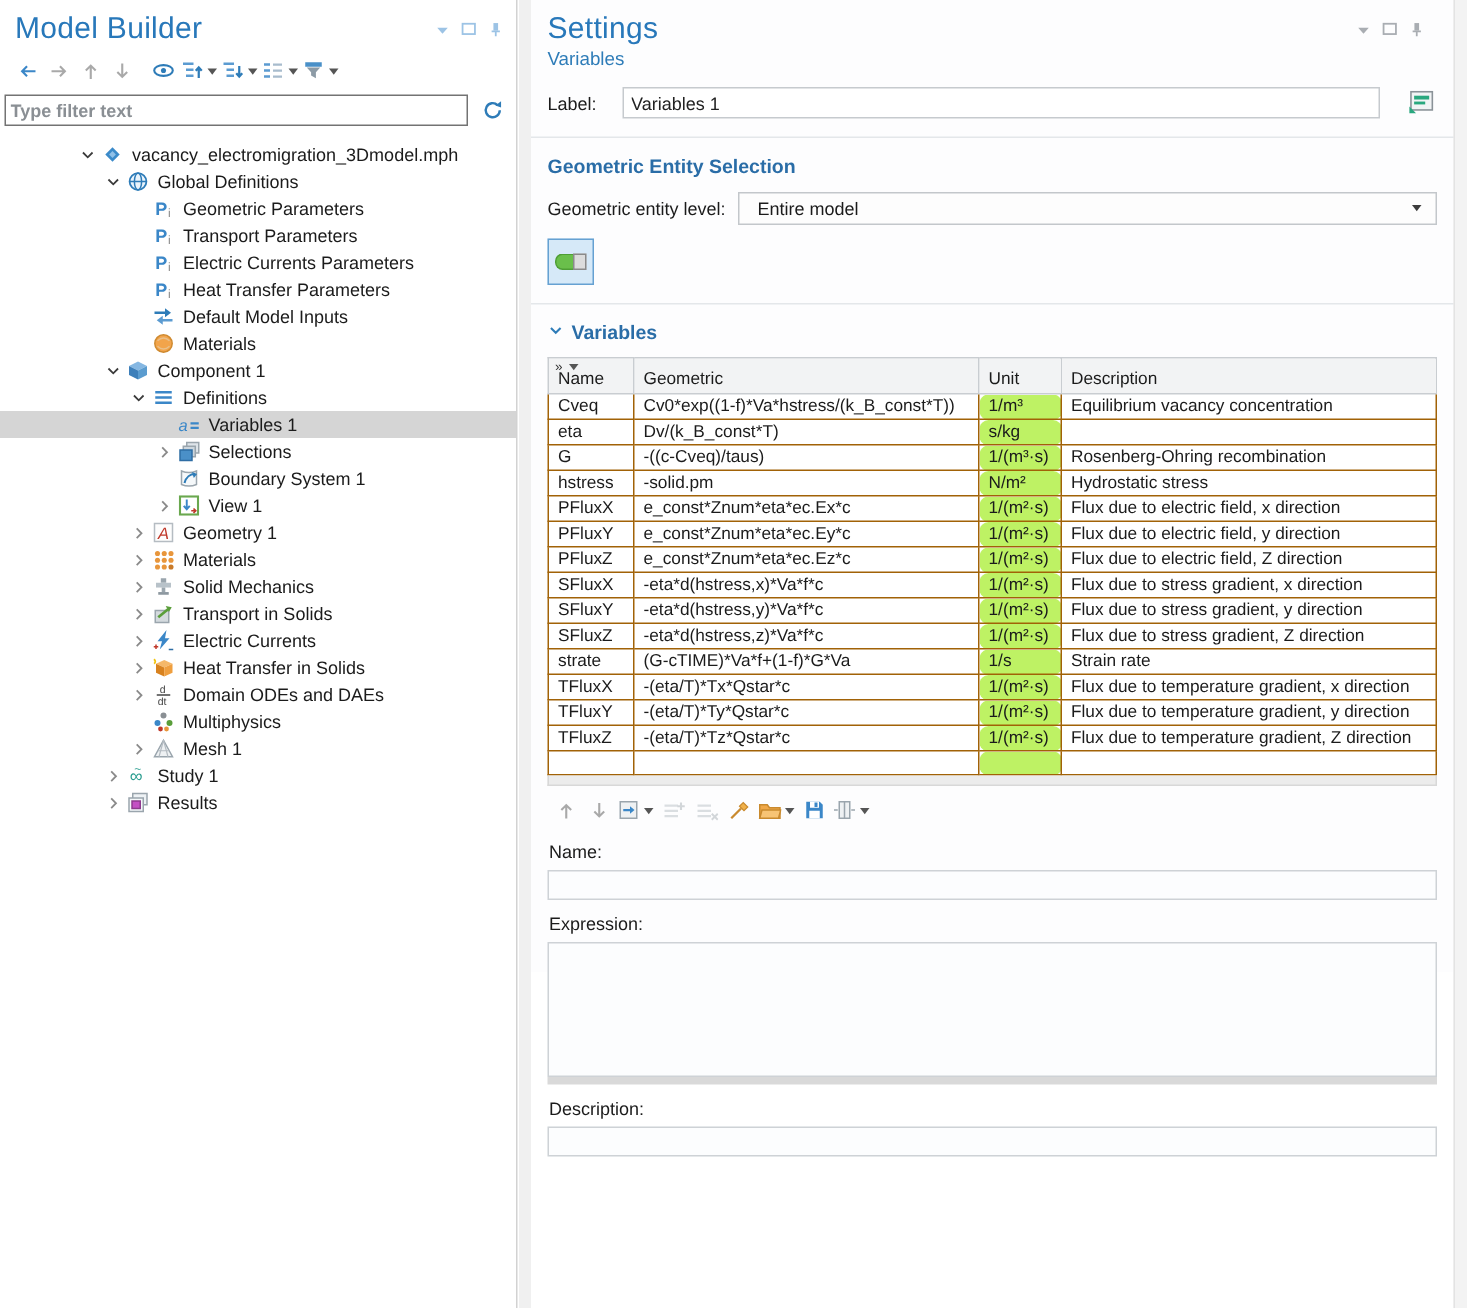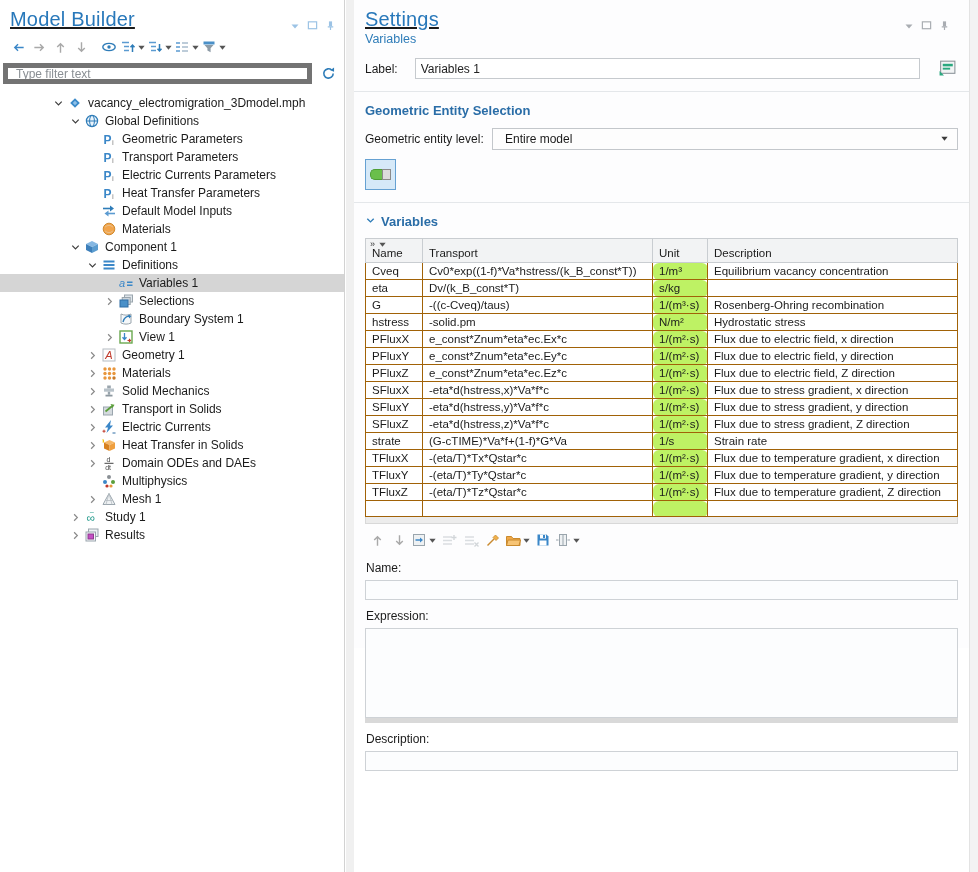--- a/index.html
+++ b/index.html
@@ -10,35 +10,35 @@
     position:relative; overflow:hidden;
     font-size:12px;
   }
   
   .left-panel { position:absolute; left:0; top:0; width:345px; height:872px; background:#fff; border-right:1px solid #d2d2d2; }
   .splitter   { position:absolute; left:346px; top:0; width:8px; height:872px; background:#f0f0f0; }
   .settings-panel { position:absolute; left:354px; top:0; right:0; height:648px; background:#fdfdfe; padding:0 20px 0 11px; }
   .vscroll { position:absolute; right:0; top:0; width:9px; height:872px; background:#f3f3f3; border-left:1px solid #e3e3e3; }
 
   
-  .panel-header { display:flex; align-items:flex-end; padding:8px 8px 0 10px;text-decoration:underline; }
+  .panel-header { display:flex; align-items:flex-start; padding:8px 8px 0 10px; }
   .panel-title { font-size:20px; font-weight:400; color:#2878ba; letter-spacing:.2px; }
   .win-icons { margin-left:auto; display:flex; gap:7px; padding-top:6px; align-items:center; }
   .win-icons svg { display:block; }
 
   
   .mb-toolbar { display:flex; align-items:center; gap:1px; padding:6px 4px 3px 8px; }
   .tbtn { height:20px; min-width:20px; display:flex; align-items:center; justify-content:center; gap:1px; cursor:default; }
   .tbtn svg { display:block; }
   .tbtn.disabled { opacity:.5; }
   .tgap { width:6px; }
   .caret { display:flex; width:9px; }
 
   .filter-row { display:flex; align-items:center; gap:6px; padding:3px 6px 5px 3px; }
-  .filter-input { flex:1; height:21px; border:5px solid #737373; background:#fff; font-size:12px; padding:0 8px; font-family:inherit; color:#222; }
+  .filter-input { flex:1; height:21px; border:1px solid #737373; background:#fff; font-size:12px; padding:0 3px; font-family:inherit; color:#222;font-weight:bold; }
   .filter-input::placeholder { color:#8a8f94; }
 
   
   .tree { padding-top:5px; }
   .tree-row { height:18px; display:flex; align-items:center; white-space:nowrap;padding-left:47px; }
   .tree-row.selected { background:#d5d5d5; }
   .indent { flex:none; display:inline-block; height:1px; }
   .expander { flex:none; width:14px; height:12px; display:flex; align-items:center; }
   .tree-icon { flex:none; width:16px; height:16px; margin-right:5px; display:flex; }
   .tree-icon svg { width:16px; height:16px; display:block; }
@@ -654,21 +654,21 @@
         <col>
       </colgroup>
     <thead>
         <tr id="vars-head">
           <th><span class="sortmarks">
               <span>»</span>
               <svg width="9" height="9" viewBox="0 0 10 10">
                 <path d="M1.5 3h7L5 7.5z" fill="#555"></path>
               </svg>
             </span><span>Name</span></th>
-          <th><span>Transport</span></th>
+          <th><span>Geometric</span></th>
           <th><span>Unit</span></th>
           <th><span>Description</span></th>
         </tr>
       </thead>
     <tbody id="vars-body">
         <tr>
           <td>Cveq</td>
           <td>Cv0*exp((1-f)*Va*hstress/(k_B_const*T))</td>
           <td class="unit">1/m³</td>
           <td>Equilibrium vacancy concentration</td>

